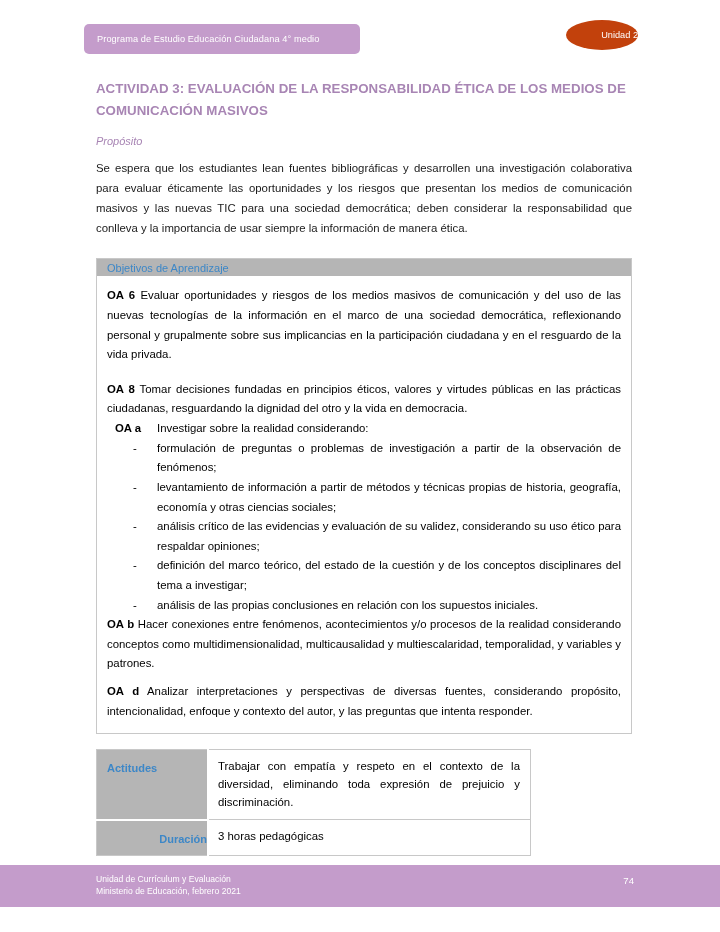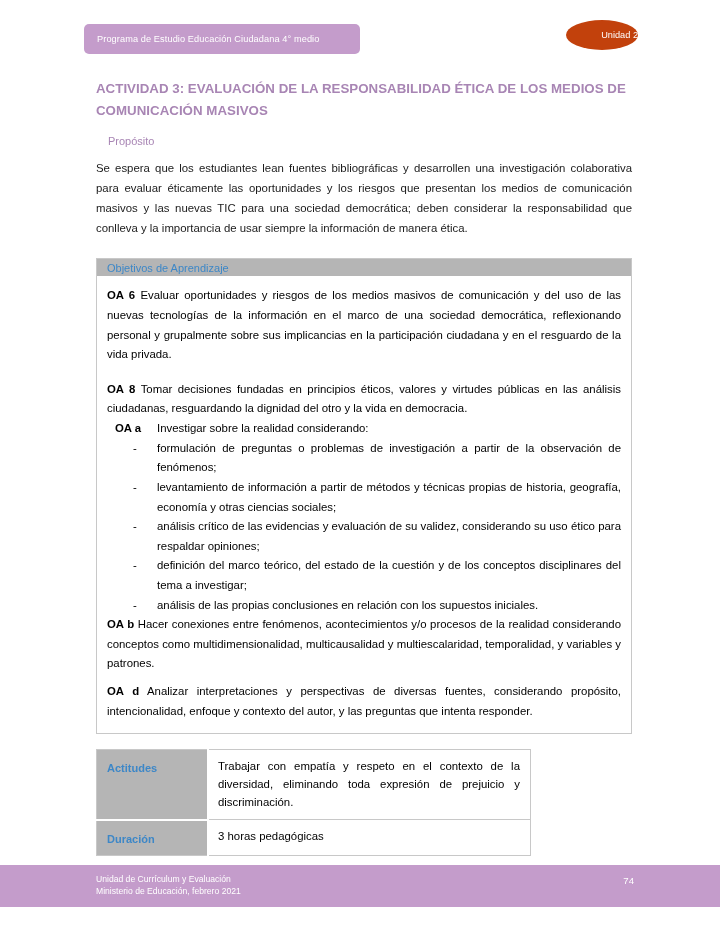--- a/index.html
+++ b/index.html
@@ -66,21 +66,22 @@
     font-weight: bold;
     line-height: 1.62;
     letter-spacing: 0.02px;
     margin: 0 0 0 0;
   }
 
   .proposito-label {
     color: #a885b4;
     font-size: 11px;
     font-weight: normal;
-    margin: 14px 0 0 12px;
+    margin: 14px 0 0 0;
+    font-style: italic;
   }
 
   .intro-paragraph {
     color: #1a1a1a;
     font-size: 11.4px;
     line-height: 1.74;
     text-align: justify;
     margin: 12px 0 0 0;
   }
 
@@ -178,20 +179,21 @@
   }
   .info-label-cell {
     width: 100px;
     background: #b5b5b5;
     border-right: 2px solid #ffffff;
     border-bottom: 2px solid #ffffff;
     padding: 8px 0 8px 10px !important;
   }
   .info-table tr:last-child .info-label-cell {
     border-bottom: none;
+    text-align: right;
   }
   .info-label-text {
     color: #3d87c7;
     font-size: 11px;
     font-weight: bold;
   }
   .info-value-cell {
     background: #ffffff;
     border-bottom: 1px solid #c8c8c8;
     padding: 8px 10px 8px 9px !important;
@@ -257,21 +259,21 @@
     <div class="oa-table-head">
       <span class="oa-table-head-label">Objetivos de Aprendizaje</span>
     </div>
 
     <div class="oa-table-body">
 
       <p class="oa-block"><span class="oa-tag">OA 6</span><span> Evaluar oportunidades y riesgos de los medios masivos de comunicación y del uso de las nuevas tecnologías de la información en el marco de una sociedad democrática, reflexionando personal y grupalmente sobre sus implicancias en la participación ciudadana y en el resguardo de la vida privada.</span></p>
 
       <div class="oa-spacer"></div>
 
-      <p class="oa-block"><span class="oa-tag">OA 8</span><span> Tomar decisiones fundadas en principios éticos, valores y virtudes públicas en las análisis ciudadanas, resguardando la dignidad del otro y la vida en democracia.</span></p>
+      <p class="oa-block"><span class="oa-tag">OA 8</span><span> Tomar decisiones fundadas en principios éticos, valores y virtudes públicas en las prácticas ciudadanas, resguardando la dignidad del otro y la vida en democracia.</span></p>
 
       <div class="oa-inline-row">
         <span class="oa-tag">OA a</span>
         <span class="oa-inline-text">Investigar sobre la realidad considerando:</span>
       </div>
 
       <ul class="dash-list">
         <li class="dash-item">
           <span class="dash-marker">-</span>
           <span class="dash-text">formulación de preguntas o problemas de investigación a partir de la observación de fenómenos;</span>

